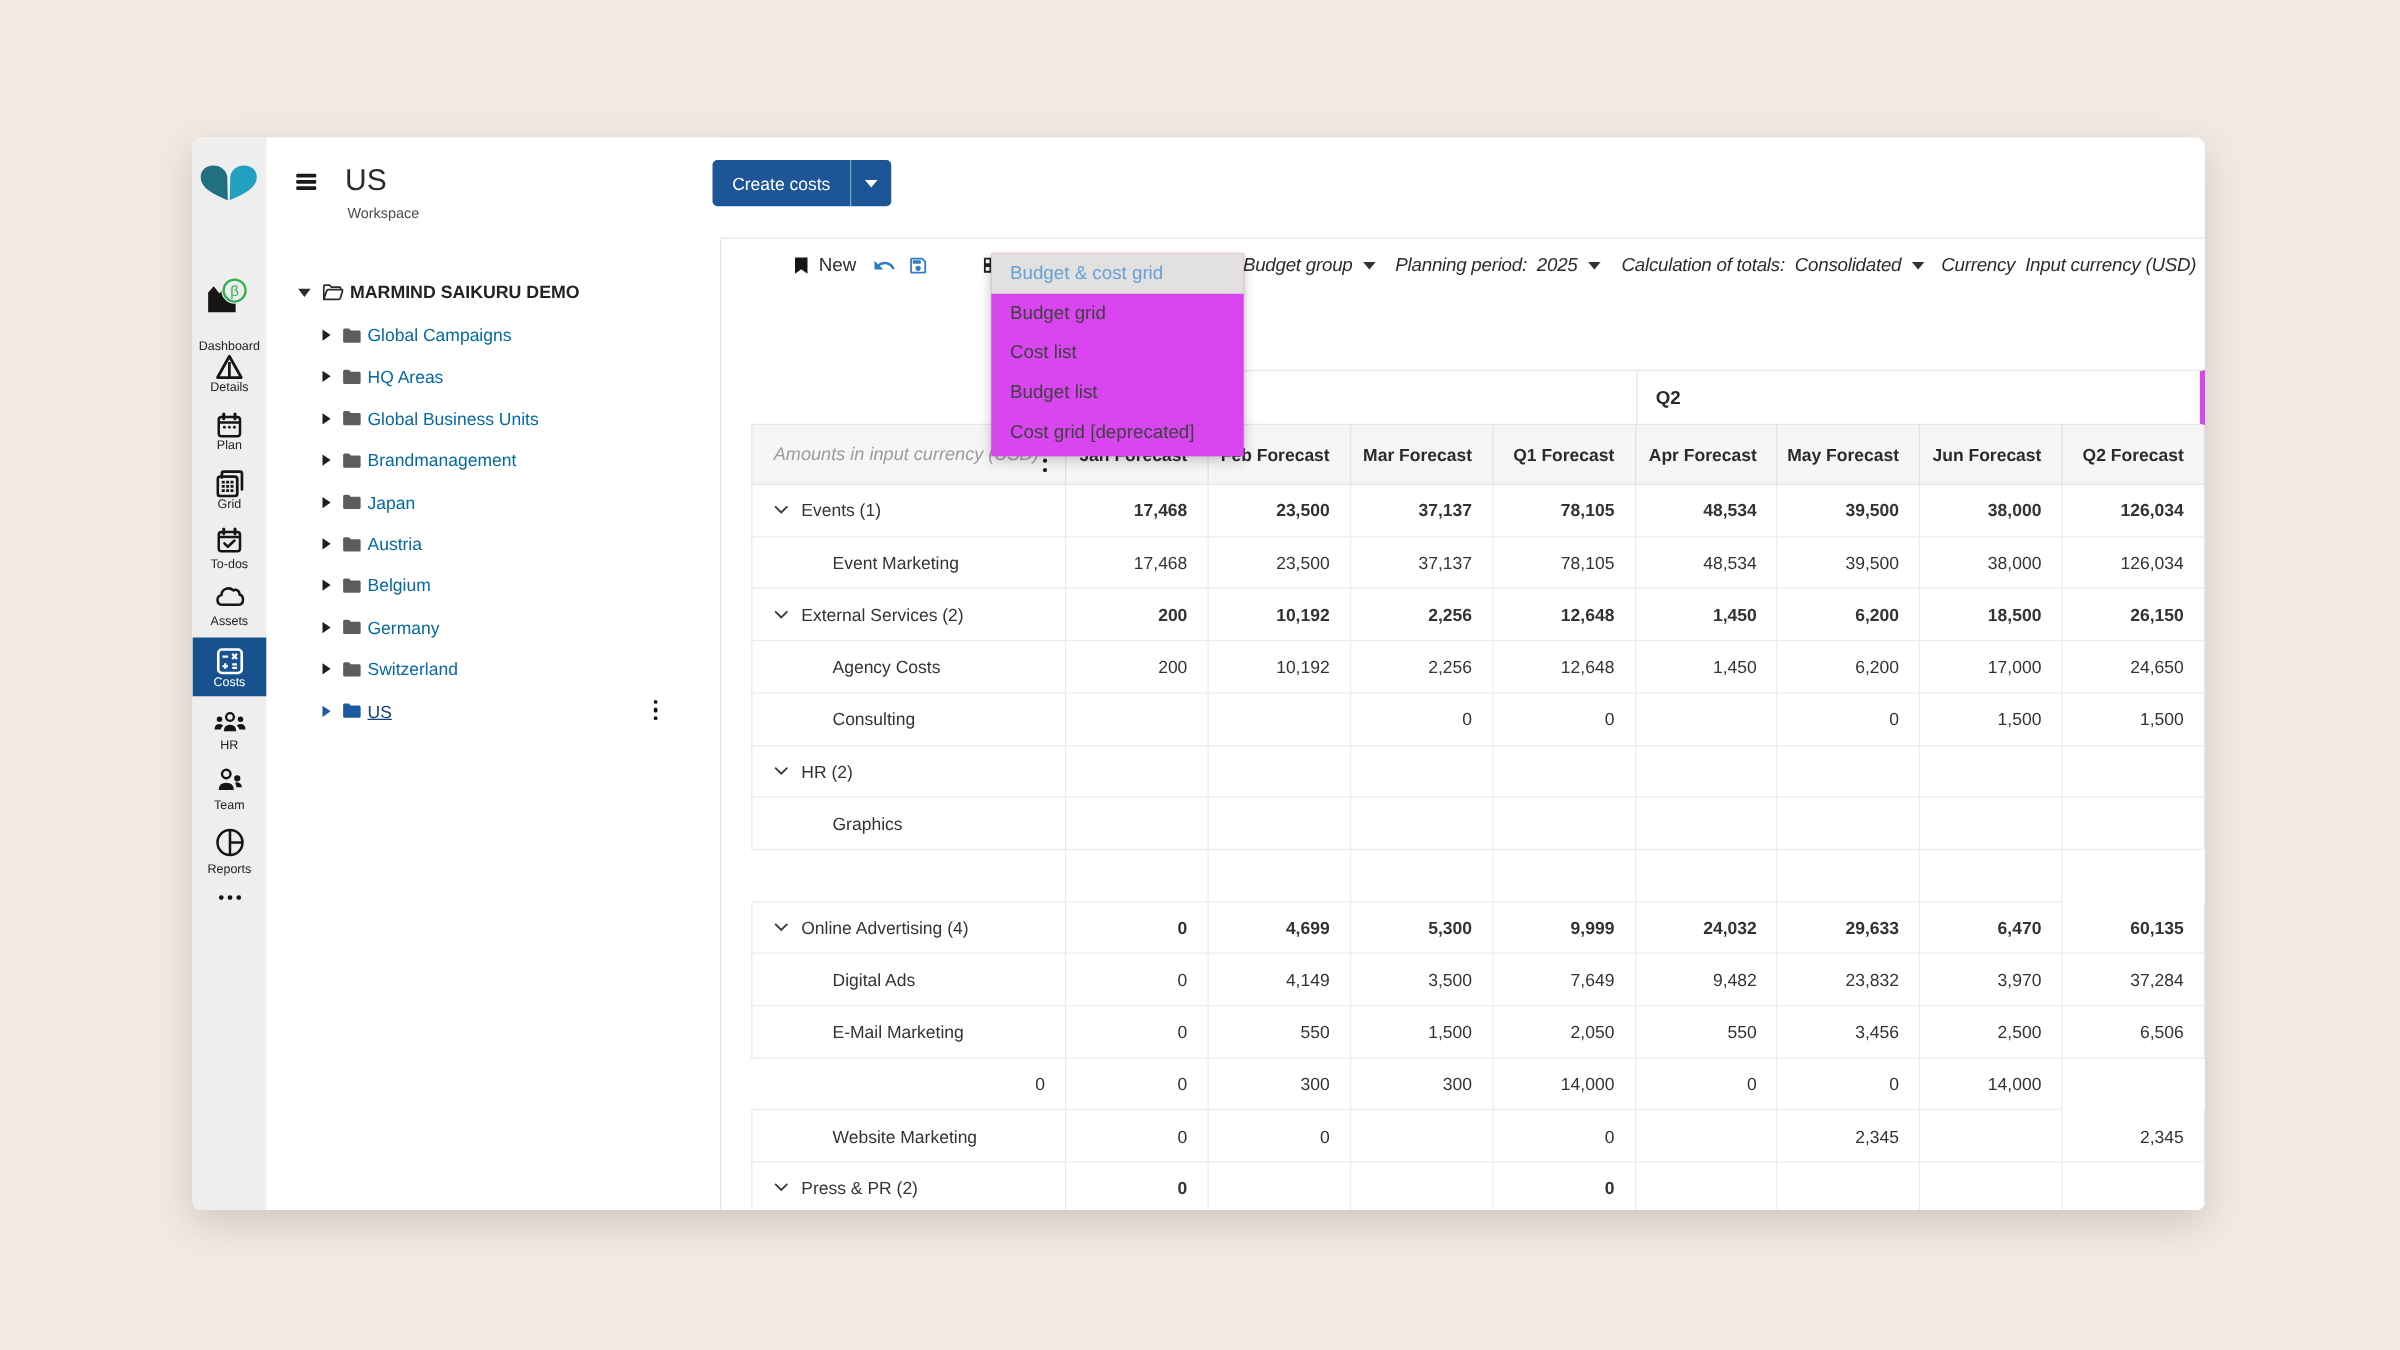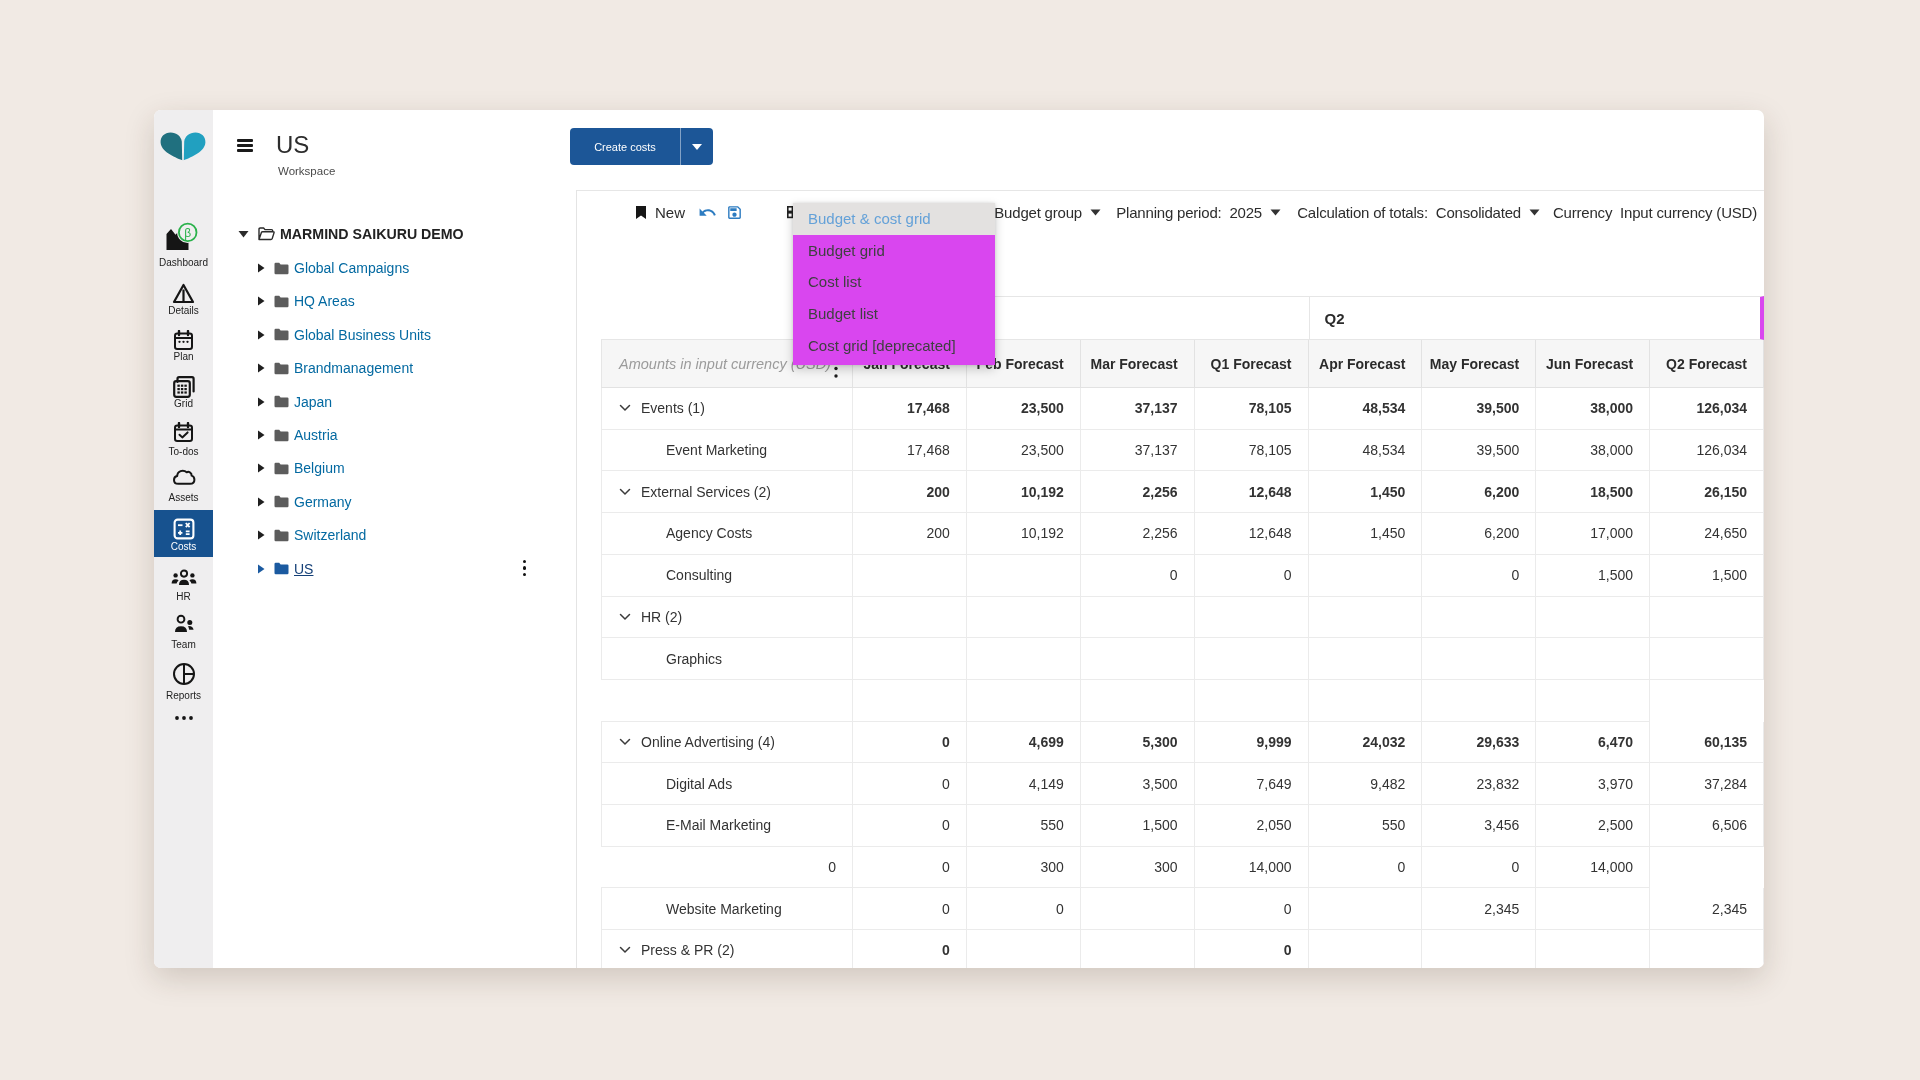--- a/index.html
+++ b/index.html
@@ -24,29 +24,29 @@
 .tlbl { font-size:14px; color:#0369a1; }
 .uslbl { color:#143f77; text-decoration:underline; }
 .kebab { position:absolute; left:266px; top:1px; width:4px; }
 .kebab i { display:block; width:3.4px; height:3.4px; border-radius:50%; background:#111; margin-bottom:3.2px; }
 
 .hamb { position:absolute; left:83px; top:29px; width:16px; height:14px; }
 .hamb i { display:block; height:2.6px; background:#1a1a1a; margin-bottom:2.6px; border-radius:1px; }
 .ustitle { position:absolute; left:122px; top:21px; font-size:24px; color:#2d2d2d; }
 .wslabel { position:absolute; left:124px; top:55px; font-size:11.5px; color:#4a4a4a; }
 .createbtn { position:absolute; left:416px; top:18px; width:143px; height:37px; background:#1c5697; border-radius:4px; color:#fff; }
-.createbtn .t { position:absolute; left:0; top:0; width:110px; height:37px; display:flex; align-items:center; justify-content:center; font-size:11px;text-align:center; }
+.createbtn .t { position:absolute; left:0; top:0; width:110px; height:37px; display:flex; align-items:center; justify-content:center; font-size:14px;text-align:center; }
 .createbtn .sep { position:absolute; left:110px; top:0; bottom:0; width:1px; background:rgba(255,255,255,0.45); }
 .createbtn .ar { position:absolute; left:110px; right:0; top:0; bottom:0; display:flex; align-items:center; justify-content:center; }
 
 .content { position:absolute; left:423px; top:80px; right:0; bottom:0; border-top:1px solid #e6e6e6; background:#fff; }
 .toolbar { position:absolute; left:0; top:0; right:0; height:42px; }
 .tbi { position:absolute; display:flex; align-items:center; height:42px; }
 .newlbl { font-size:15px; color:#2d2d2d; }
-.rctrl { position:absolute; height:42px; display:flex; align-items:center; font-size:15px; letter-spacing:-0.2px; color:#2d2d2d; white-space:nowrap; }
+.rctrl { position:absolute; height:42px; display:flex; align-items:center; font-size:15px; letter-spacing:-0.2px; color:#2d2d2d; white-space:nowrap;font-style:italic; }
 .rctrl svg { margin-left:8px; }
 
 .menu { position:absolute; left:216px; top:12px; width:202px; height:162px; background:#d946ef; box-shadow:0 4px 10px rgba(0,0,0,0.2), 0 0 3px rgba(0,0,0,0.12); z-index:50; }
 .mi { height:31.6px; display:flex; align-items:center; padding-left:15px; font-size:15px; color:#3f4040; }
 .mi.hl { background:#e3e1e0; color:#64a1d8; }
 
 .grid { position:absolute; left:447px; top:186px; width:1163px; }
 .ghead { display:grid; grid-template-columns:252px 455.5px 455.5px; height:44px; }
 .ghead .gc { border-bottom:1px solid #e6e6e6; }
 .ghead .g1, .ghead .g2 { border-top:1px solid #e6e6e6; border-left:1px solid #e6e6e6; display:flex; align-items:center; padding-left:15px; font-size:15px; font-weight:700; color:#2b2b2b; }
@@ -183,21 +183,21 @@
     </div>
     <div class="costs-tile"></div>
 <div class="sic" style="top:112px;justify-content:flex-start;padding-left:12px">
         <svg width="33" height="28" viewBox="0 0 33 28">
           <path d="M0.5 28 L0.5 12 L5 7 L9.5 12.8 L13.9 8 L17.9 12.8 L22.5 9.2 L22.5 28 Z" fill="#151515"></path>
           <circle cx="21.7" cy="10.4" r="10.6" fill="#efeeef"></circle>
           <circle cx="21.7" cy="10.4" r="8.8" fill="#efeeef" stroke="#2bb24c" stroke-width="1.8"></circle>
           <text x="21.7" y="14.6" text-anchor="middle" font-size="12" fill="#2bb24c" font-family="Liberation Sans">β</text>
         </svg>
       </div>
-<div class="slb" style="top:147px">Dashboard</div>
+<div class="slb" style="top:162px">Dashboard</div>
 <div class="sic" style="top:173px">
         <svg width="23" height="21" viewBox="0 0 23 21">
           <path d="M11.5 2 L21 19 L2 19 Z" fill="none" stroke="#151515" stroke-width="2.2" stroke-linejoin="round"></path>
           <path d="M11.5 6.5 L11.5 19" stroke="#151515" stroke-width="2.2"></path>
         </svg>
       </div>
 <div class="slb" style="top:195px">Details</div>
 <div class="sic" style="top:220px">
         <svg width="21" height="21" viewBox="0 0 21 21">
           <rect x="2" y="3.5" width="17" height="15.5" rx="2.2" fill="none" stroke="#151515" stroke-width="2"></rect>

